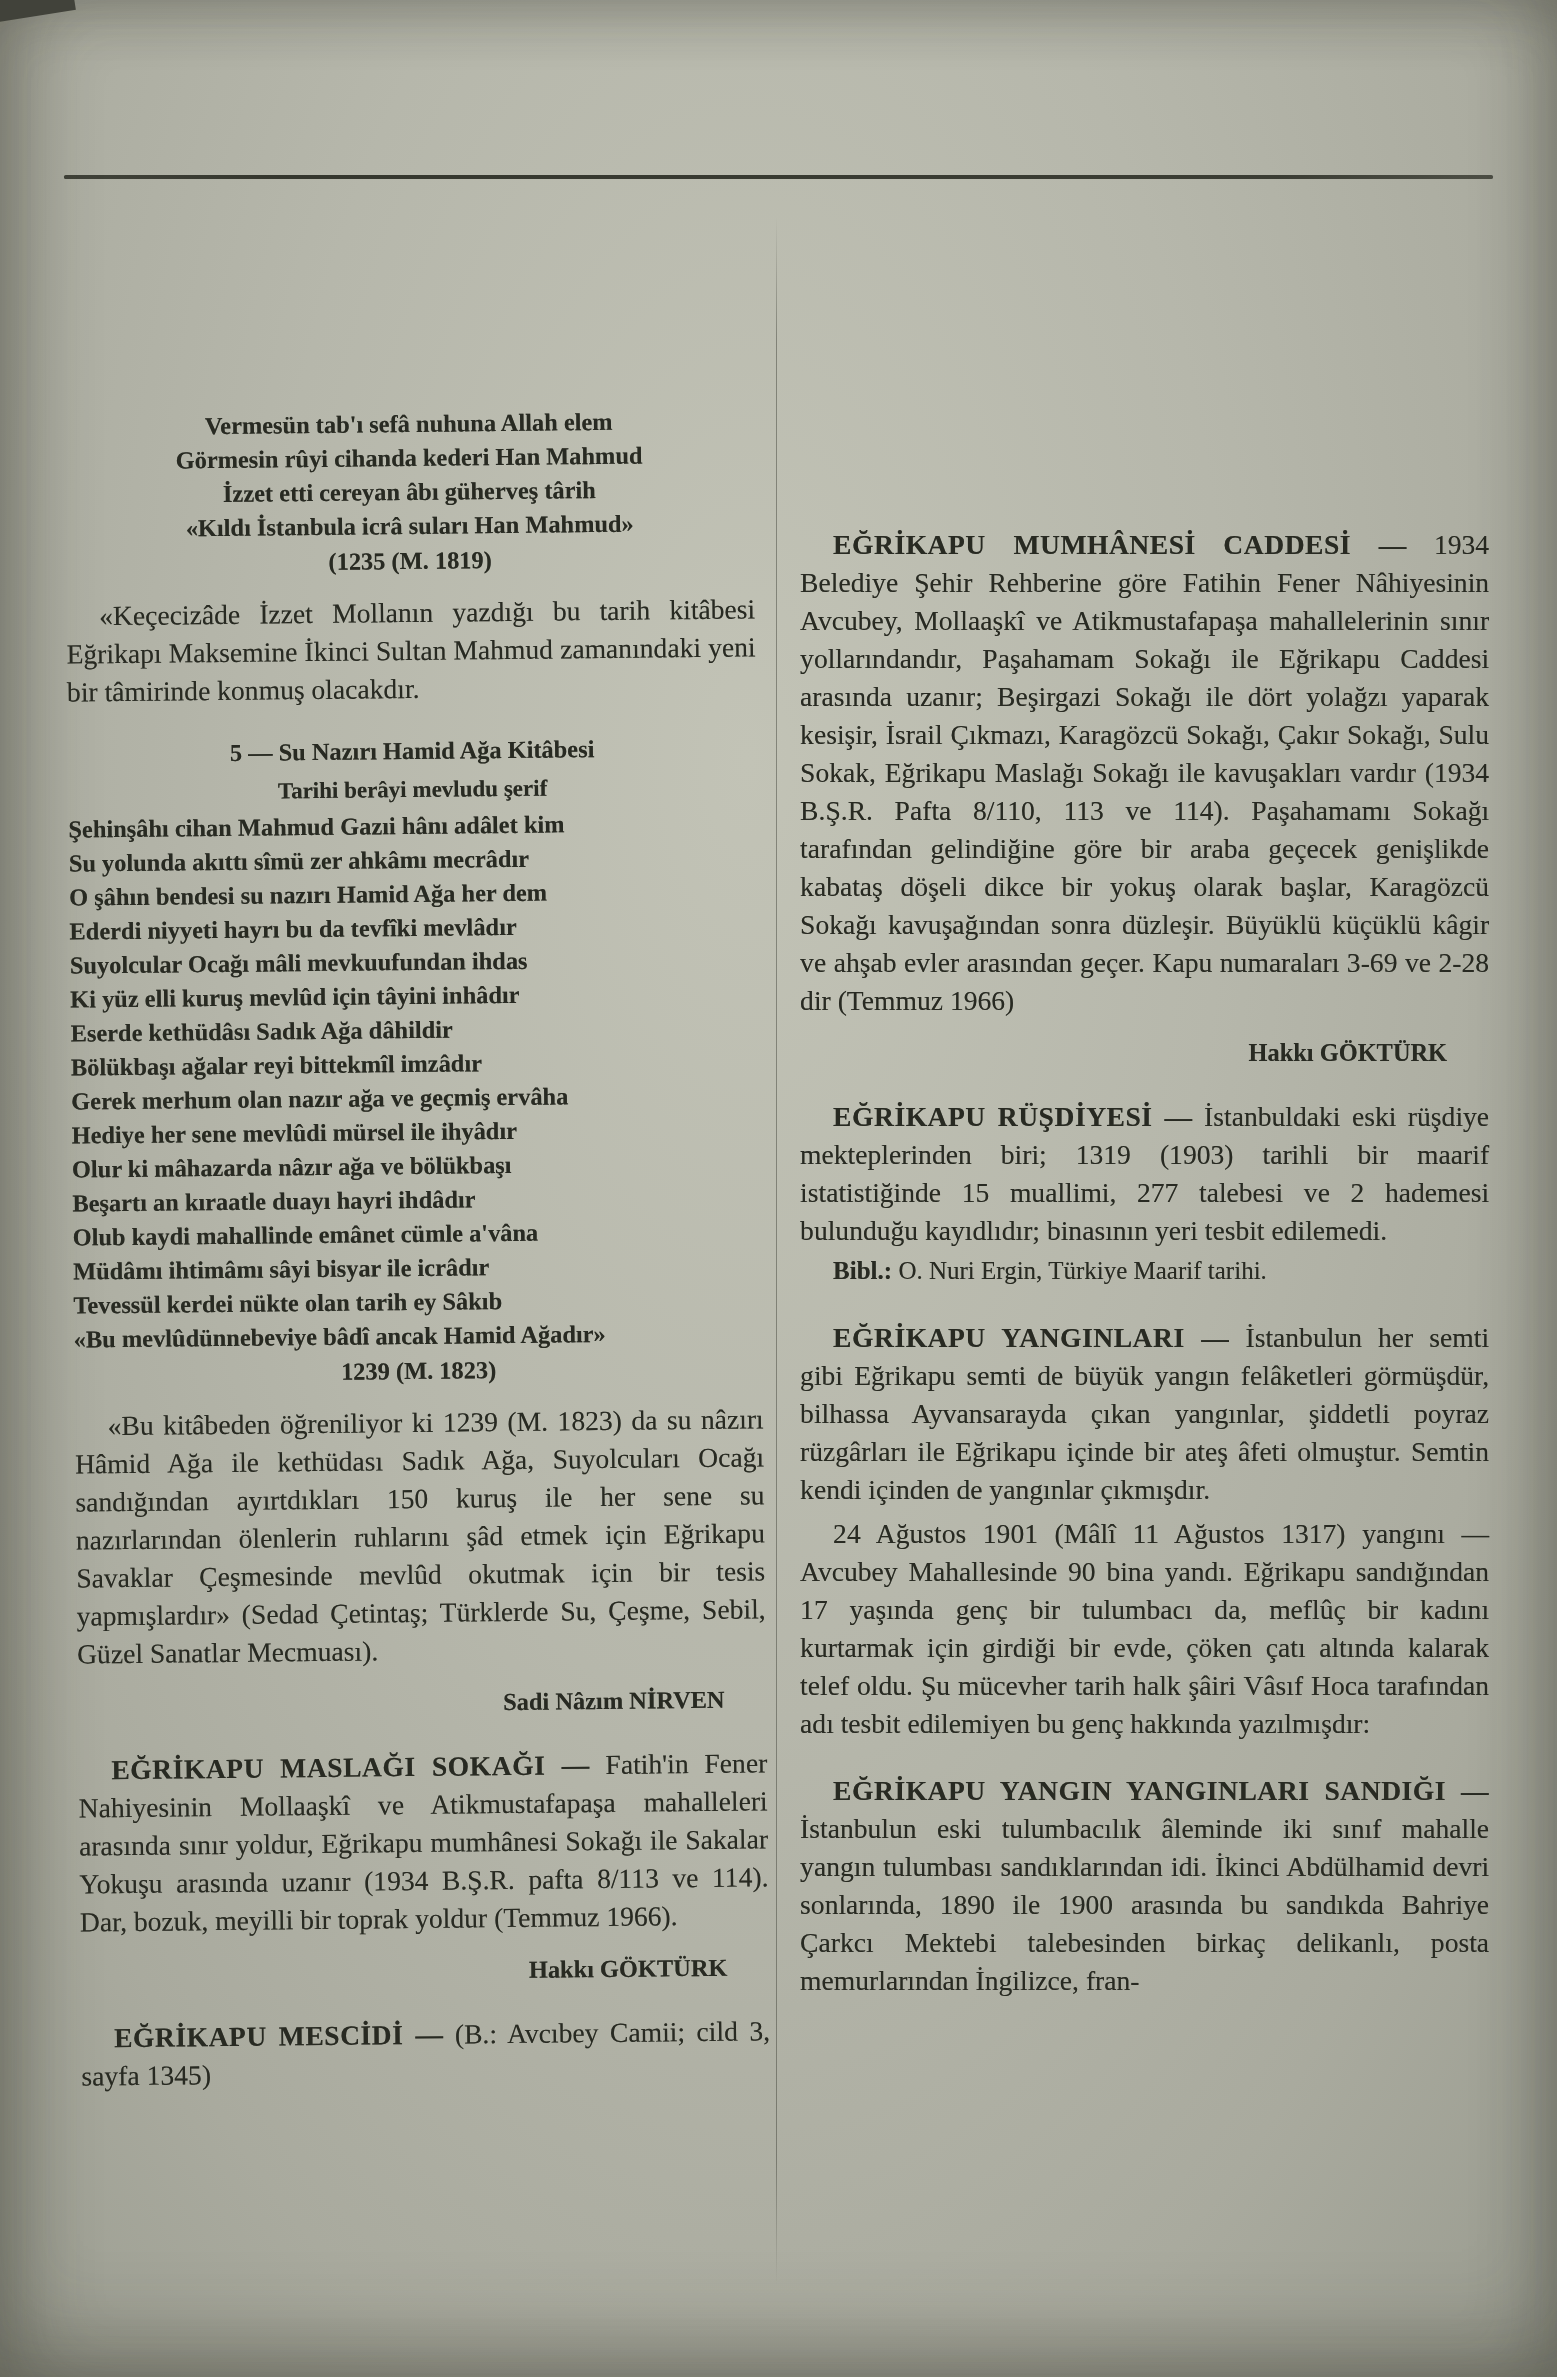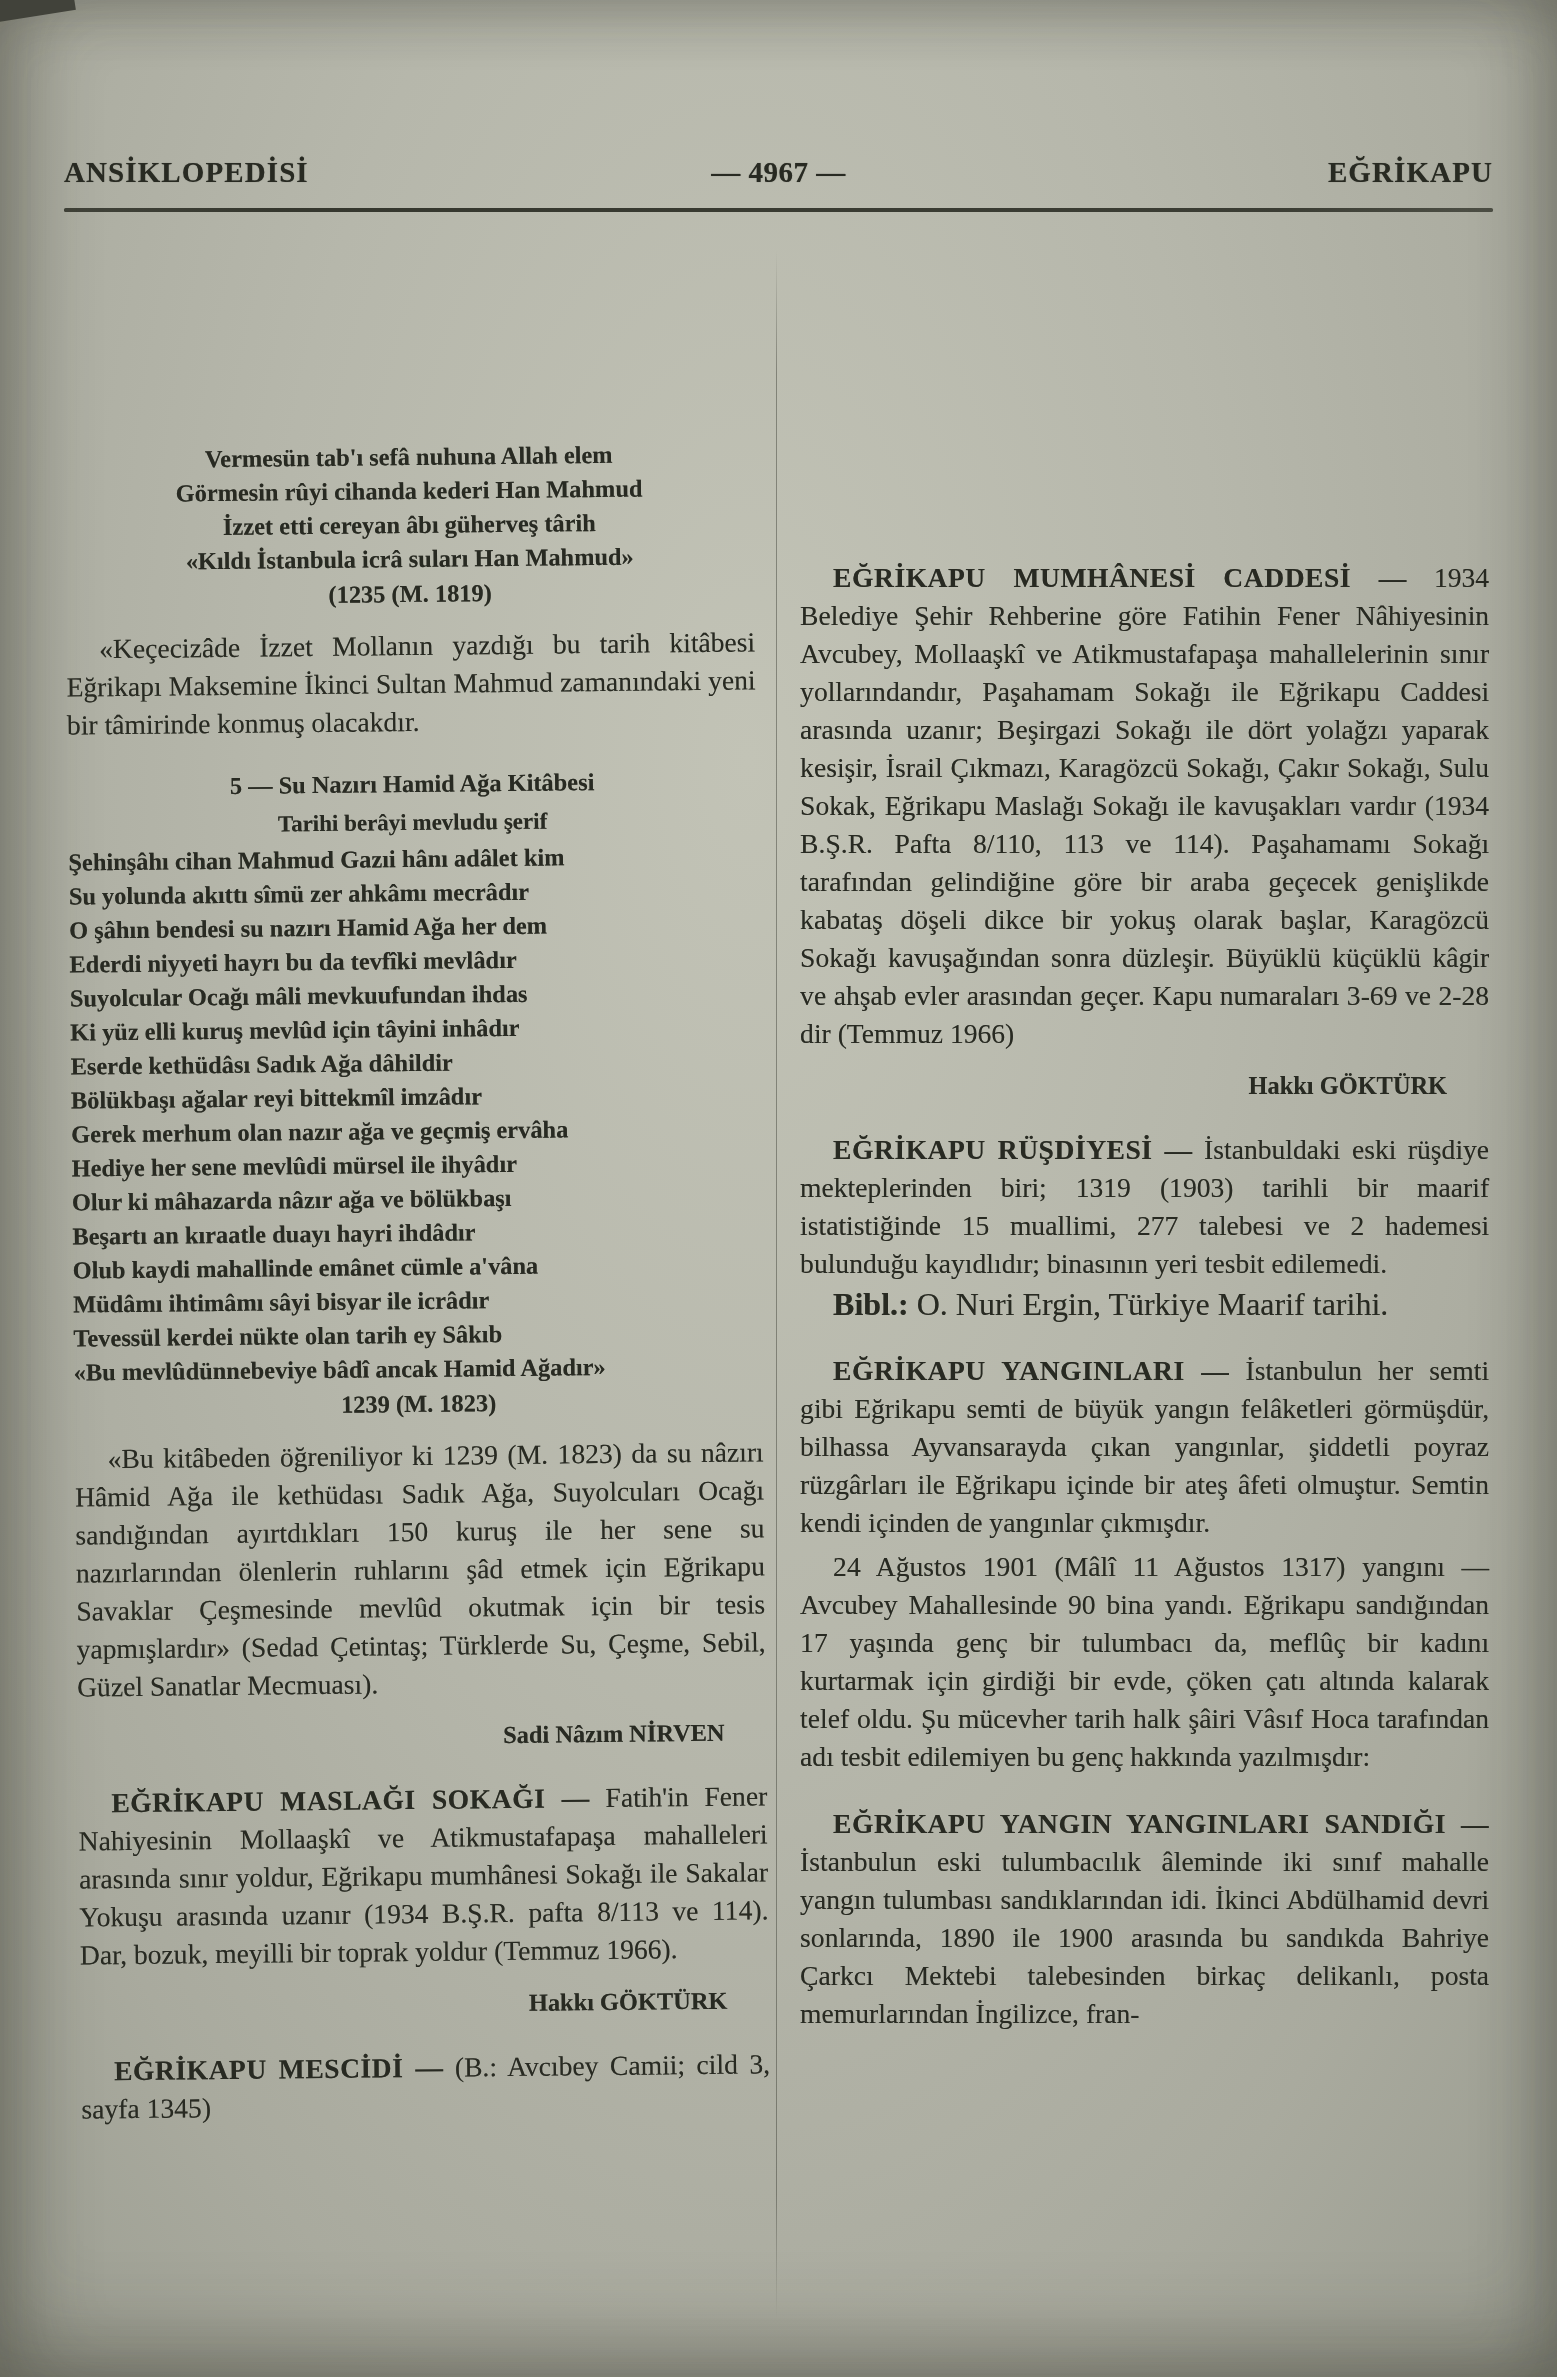--- a/index.html
+++ b/index.html
@@ -47,21 +47,21 @@
     width:1.1px; align-self:stretch; margin:5.3px 23px 0 23px; min-height:2068px;
     background:linear-gradient(to bottom, rgba(55,57,48,0) 0%, rgba(55,57,48,.45) 6%, rgba(55,57,48,.45) 94%, rgba(55,57,48,0) 100%);
   }
   .para {
     font-size:27.6px; line-height:38px; text-align:justify; text-indent:33px;
     margin-top:6.4px;
     text-shadow:0 0 0.6px rgba(40,42,34,.45);
   }
   .para.article { margin-top:29px; }
   .para .lead { font-weight:bold; letter-spacing:0.5px; }
-  .para.bibl { font-size:32px; margin-top:2px; }
+  .para.bibl { font-size:25px; margin-top:2px; }
   .para.bibl .lead { letter-spacing:0; }
   .verse {
     font-weight:bold; margin:3.2px 0 16px 0;
     text-shadow:0 0 0.6px rgba(40,42,34,.5);
   }
   .verse.center { text-align:center; }
   .verse .vline { font-size:24.4px; line-height:34px; }
   .verse .vdate { text-align:center; font-size:24.4px; line-height:34px; margin-top:1.1px; }
   .verse.mid { margin-top:13.8px; margin-bottom:10.6px; }
   .heading {
@@ -74,25 +74,20 @@
     padding-right:42px; margin:16px 0 6.4px 0;
     text-shadow:0 0 0.6px rgba(40,42,34,.5);
   }
 </style>
 </head>
 <body>
 
 <div class="page">
   <div class="corner-mark"></div>
 
-  <div class="header">
-    <span>ANSİKLOPEDİSİ</span>
-    <span class="hcenter">— 4967 —</span>
-    <span>EĞRİKAPU</span>
-  </div>
 
   <div class="rule"></div>
 
   <div class="columns">
     <div class="col col-left" id="col-left">
         <div class="verse center">
           <div class="vline">Vermesün tab'ı sefâ nuhuna Allah elem</div>
           <div class="vline">Görmesin rûyi cihanda kederi Han Mahmud</div>
           <div class="vline">İzzet etti cereyan âbı güherveş târih</div>
           <div class="vline">«Kıldı İstanbula icrâ suları Han Mahmud»</div>

